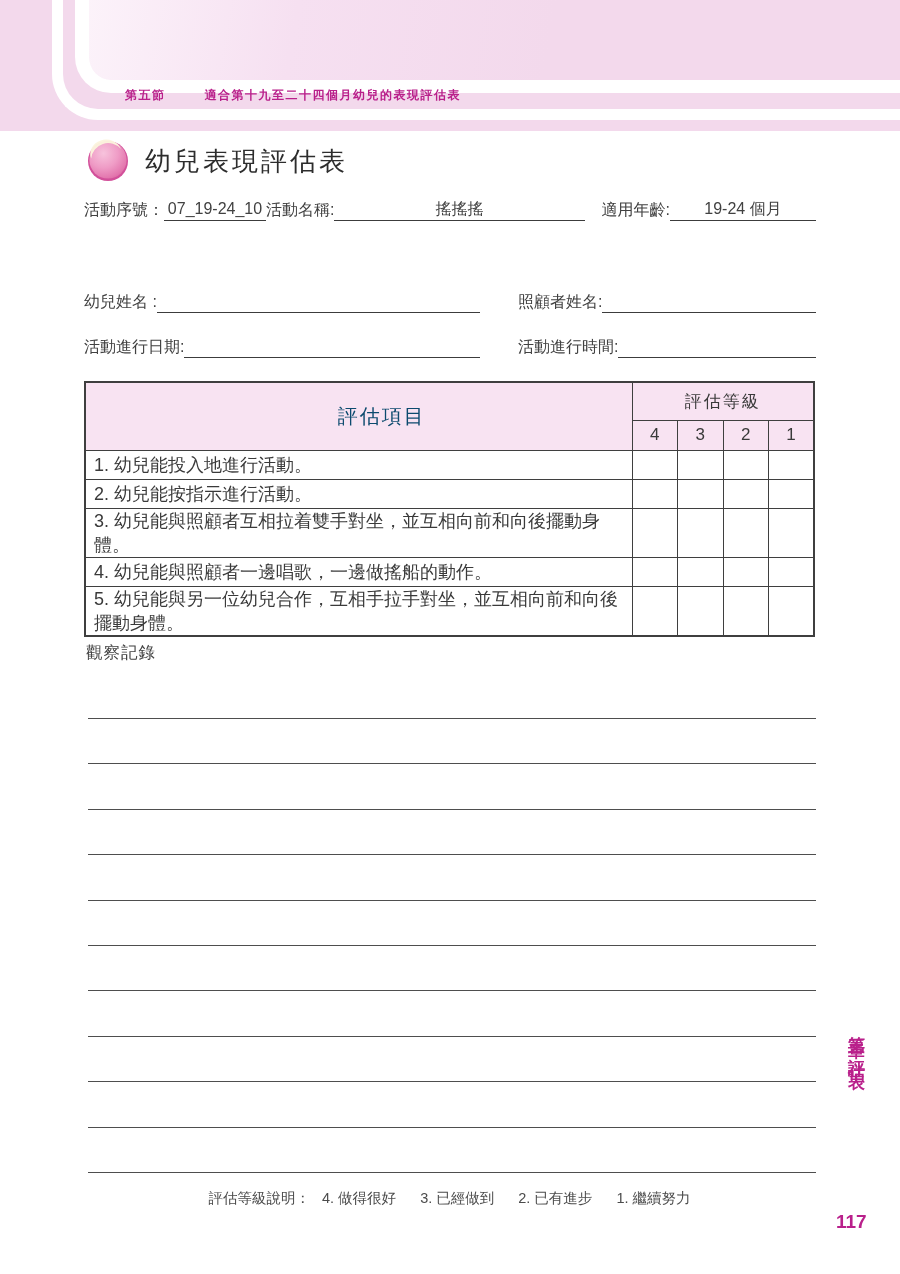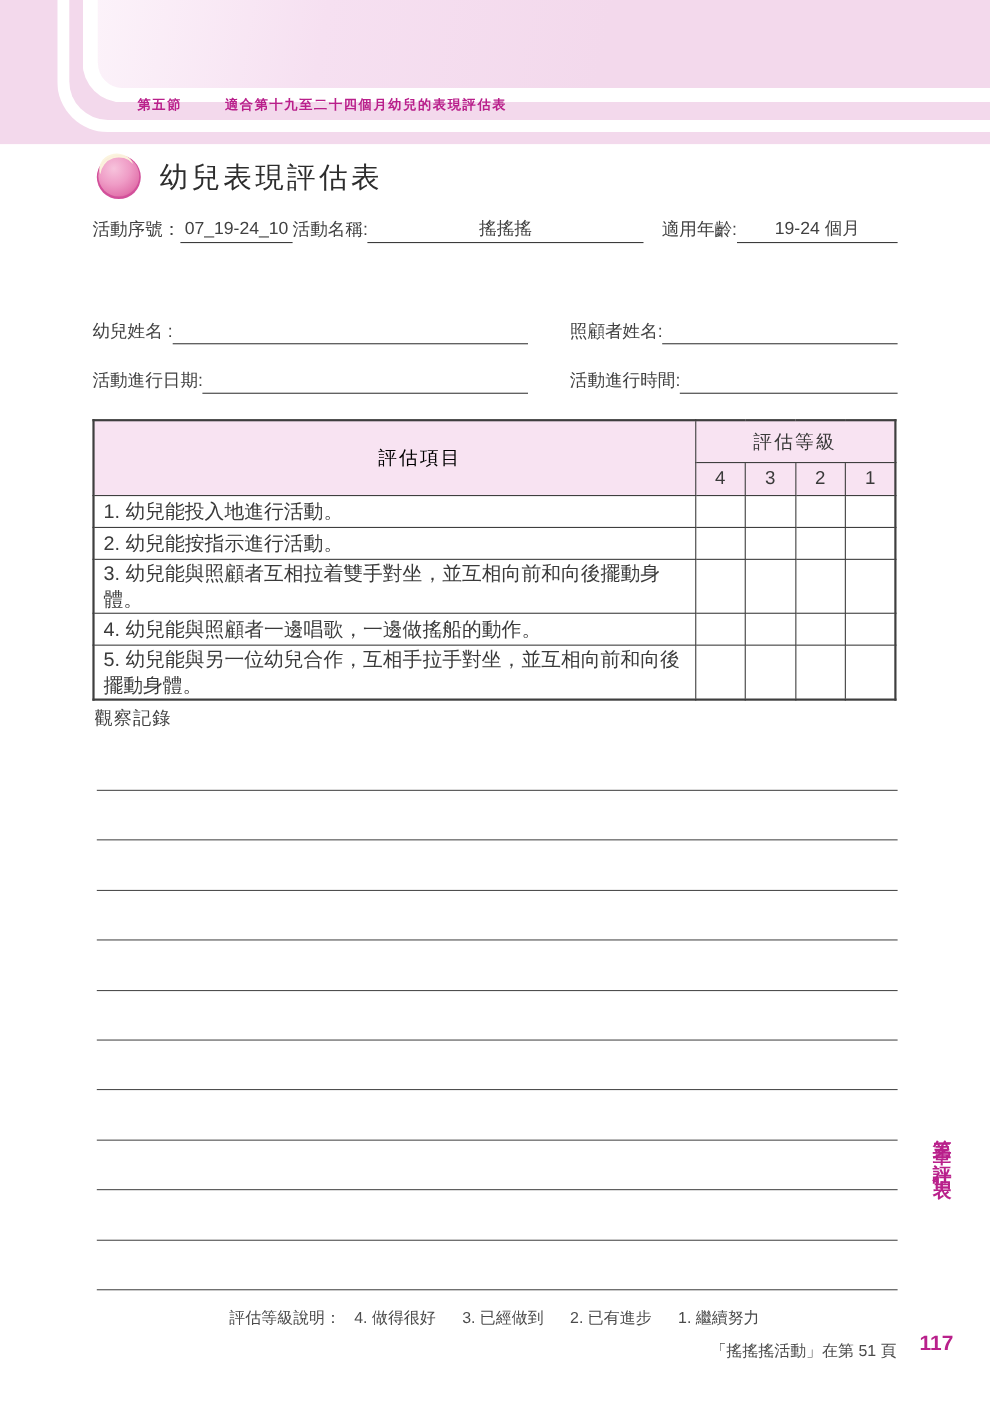--- a/index.html
+++ b/index.html
@@ -39,21 +39,21 @@
   .frow .lbl { white-space:nowrap; line-height:22px; }
   .u { border-bottom:1.5px solid #3c3c3c; text-align:center; line-height:22px; min-height:22px; }
   .u.grow { flex:1 1 auto; }
   .half-left { width:396px; display:flex; align-items:flex-end; }
   .half-right { flex:1; margin-left:38px; display:flex; align-items:flex-end; }
 
   
   table.assess { position:absolute; left:84px; top:381px; width:729px; border-collapse:collapse; table-layout:fixed; }
   table.assess th, table.assess td { border:1.5px solid #3f3f3f; }
   table.assess { border:2px solid #3f3f3f; }
-  th.item-h { background:#f8e3f2; font-size:17px; font-weight:normal; letter-spacing:2px; color:#000000;padding-left:46px; }
+  th.item-h { background:#f8e3f2; font-size:20px; font-weight:normal; letter-spacing:2px; color:#0c4a6e;padding-left:46px; }
   th.grade-h { background:#f8e3f2; height:38px; font-size:17px; font-weight:normal; letter-spacing:2px; color:#3a3a3a; }
   th.g { background:#f8e3f2; height:30px; font-size:17px; font-weight:normal; color:#3a3a3a; }
   td.item { height:29px; font-size:18px; padding-left:8px; color:#3a3a3a; background:#fff; }
   td.cell { background:#fff; }
 
   
   .obs-label { position:absolute; left:86px; top:642px; font-size:16.5px; color:#414141; letter-spacing:1px; }
   .rule { position:absolute; left:88px; width:728px; border-top:1.6px solid #4e4e4e; }
 
   
@@ -208,21 +208,20 @@
       <div class="rule" style="top: 1172px;"></div>
     </div>
 
   <div class="legend" id="legend-row">
       <span class="head">評估等級說明：</span>
       <span>4. 做得很好</span>
       <span>3. 已經做到</span>
       <span>2. 已有進步</span>
       <span>1. 繼續努力</span>
     </div>
-  <div class="ref-note">「搖搖搖活動」在第 51 頁</div>
 
   <div class="side-tab">
     <span class="vtxt chapter">第三章</span>
     <span class="vtxt label">評估表</span>
   </div>
   <div class="page-num">117</div>
 
 </div>
 
 </body></html>

